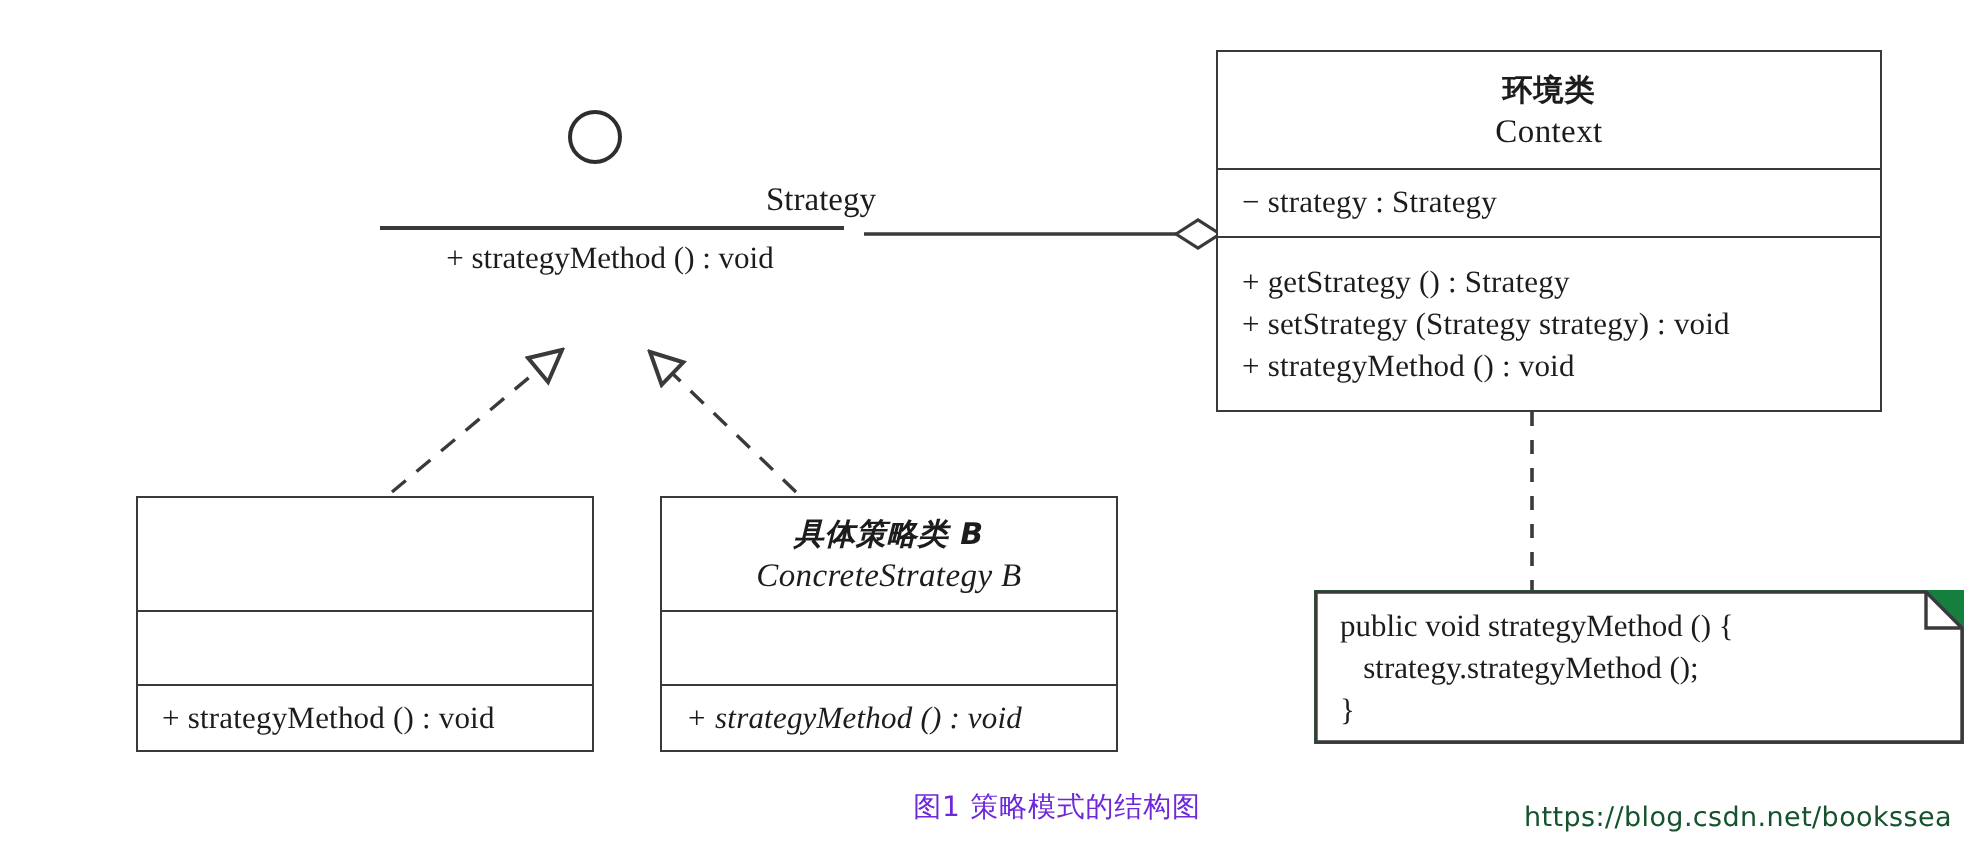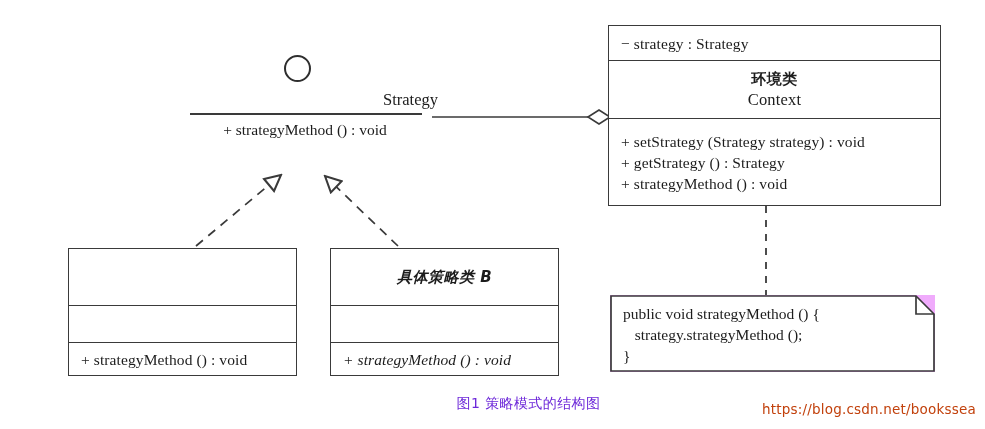--- a/index.html
+++ b/index.html
@@ -89,21 +89,22 @@
     text-align: center;
     font-size: 15.5px;
     line-height: 20px;
     white-space: nowrap;
   }
 
   
   #note-box {
     position: absolute;
     box-sizing: border-box;
-    background: #f0abfc;
+    background: #15803d;
+    margin-left: 47px;
   }
   #note-box .note-shape {
     position: absolute;
     left: 0; top: 0;
     width: 100%; height: 100%;
   }
   #note-text {
     position: absolute;
     left: 13px;
     top: 8px;
@@ -127,21 +128,21 @@
     color: #6d28d9;
     letter-spacing: 0.4px;
     padding-left: 36px;
   }
   #watermark {
     position: absolute;
     left: 762px;
     top: 401px;
     font-family: "DejaVu Sans", sans-serif;
     font-size: 13.5px;
-    color: #c2410c;
+    color: #14532d;
     letter-spacing: 0.2px;
     white-space: nowrap;
   }
 </style>
 </head>
 <body>
 
 <div id="canvas">
 
   <svg id="wires" viewBox="0 0 985 429" xmlns="http://www.w3.org/2000/svg">
@@ -174,52 +175,53 @@
   <div id="iface-name" style="left:208px; top:90px; width:230px;text-align:right;">Strategy</div>
 
   <svg style="position:absolute; left:188px; top:112px; width:236px; height:4px;">
     <line x1="2" y1="2" x2="234" y2="2" stroke="#3a3a3a" stroke-width="2"></line>
   </svg>
 
   <div id="iface-method" style="left:190px; top:120px; width:230px;">+ strategyMethod () : void</div>
 
   <div class="uml-box" id="context-box" style="left:608px; top:25px; width:333px; height:181px;">
 
-    <div class="uml-sec sec-members" style="height:34px;">
-      <div class="member">− strategy : Strategy</div>
-    </div>
-
     <div class="uml-sec sec-title" style="height:58px;">
       <div class="cn">环境类</div>
       <div class="en">Context</div>
     </div>
 
+    <div class="uml-sec sec-members" style="height:34px;">
+      <div class="member">− strategy : Strategy</div>
+    </div>
+
     <div class="uml-sec sec-members" style="flex:1;">
+      <div class="member">+ getStrategy () : Strategy</div>
       <div class="member">+ setStrategy (Strategy strategy) : void</div>
-      <div class="member">+ getStrategy () : Strategy</div>
       <div class="member">+ strategyMethod () : void</div>
     </div>
   </div>
 
   <div class="uml-box" id="concrete-a-box" style="left:68px; top:248px; width:229px; height:128px;">
 
     <div class="uml-sec sec-title" style="height:56px;">
     </div>
 
     <div class="uml-sec sec-empty" style="height:37px;"></div>
 
     <div class="uml-sec sec-members" style="flex:1;">
       <div class="member">+ strategyMethod () : void</div>
     </div>
   </div>
 
   <div class="uml-box" id="concrete-b-box" style="left:330px; top:248px; width:229px; height:128px;font-style:italic;">
 
     <div class="uml-sec sec-title" style="height:56px;">
       <div class="cn">具体策略类 B</div>
+      <div class="en">ConcreteStrategy  B</div>
     </div>
 
     <div class="uml-sec sec-empty" style="height:37px;"></div>
 
     <div class="uml-sec sec-members" style="flex:1;">
       <div class="member">+ strategyMethod () : void</div>
     </div>
   </div>
 
   <div id="note-box" style="left:610px; top:295px; width:325px; height:77px;">

